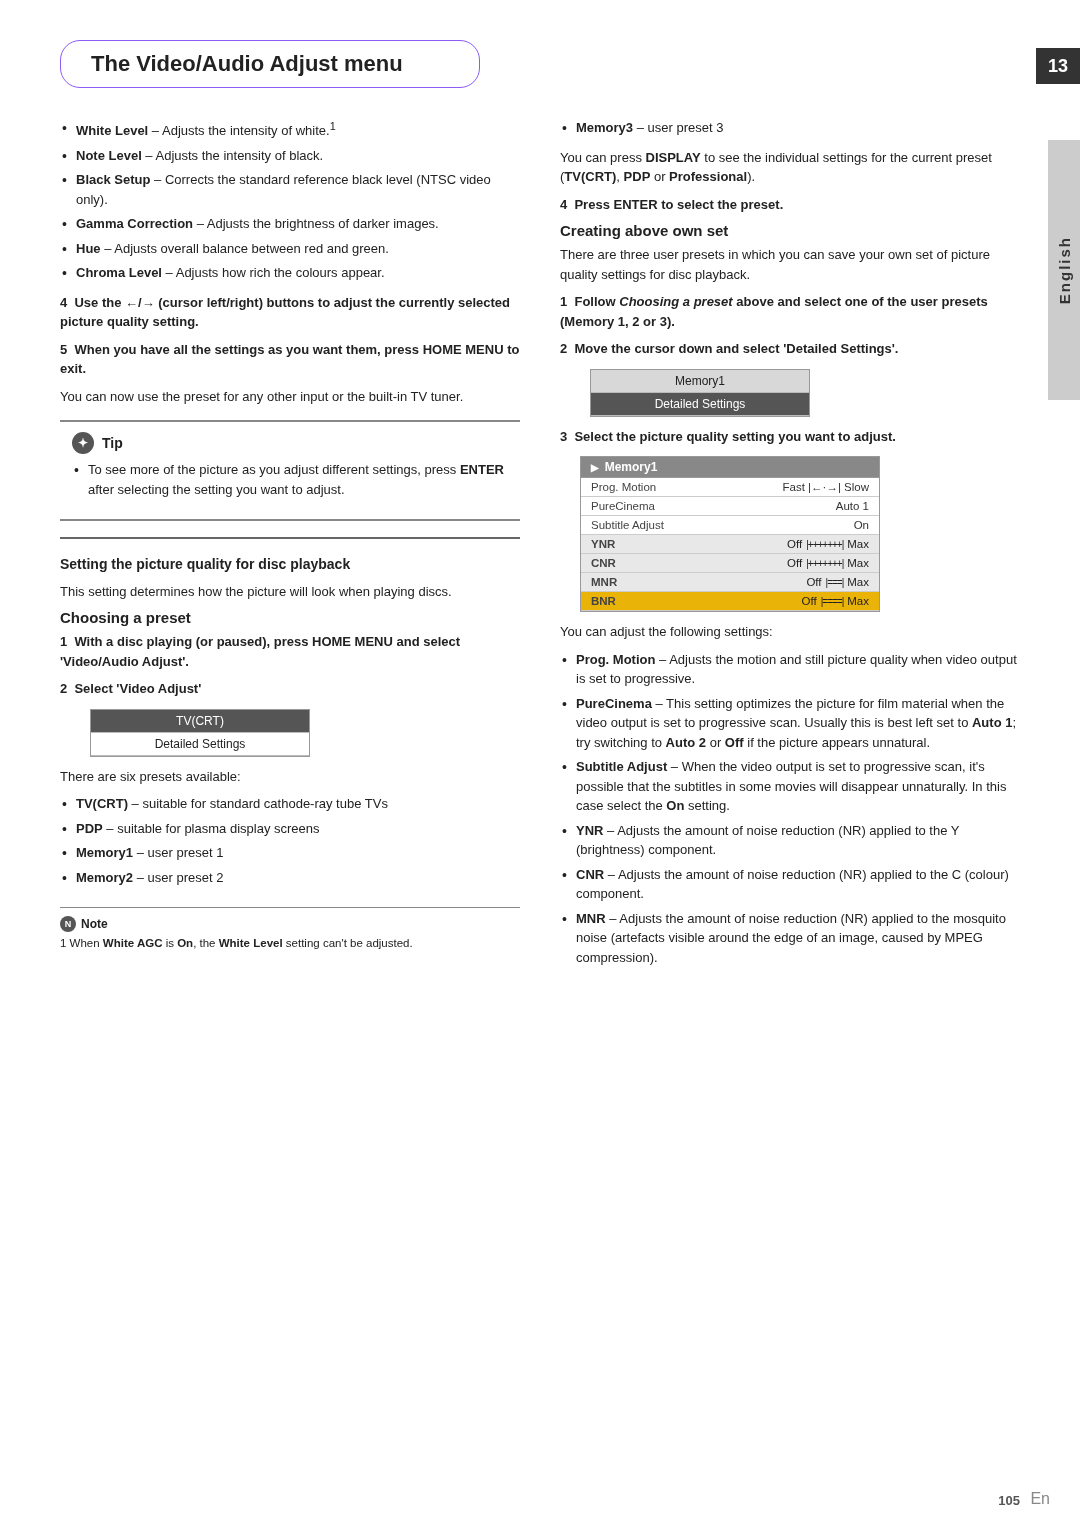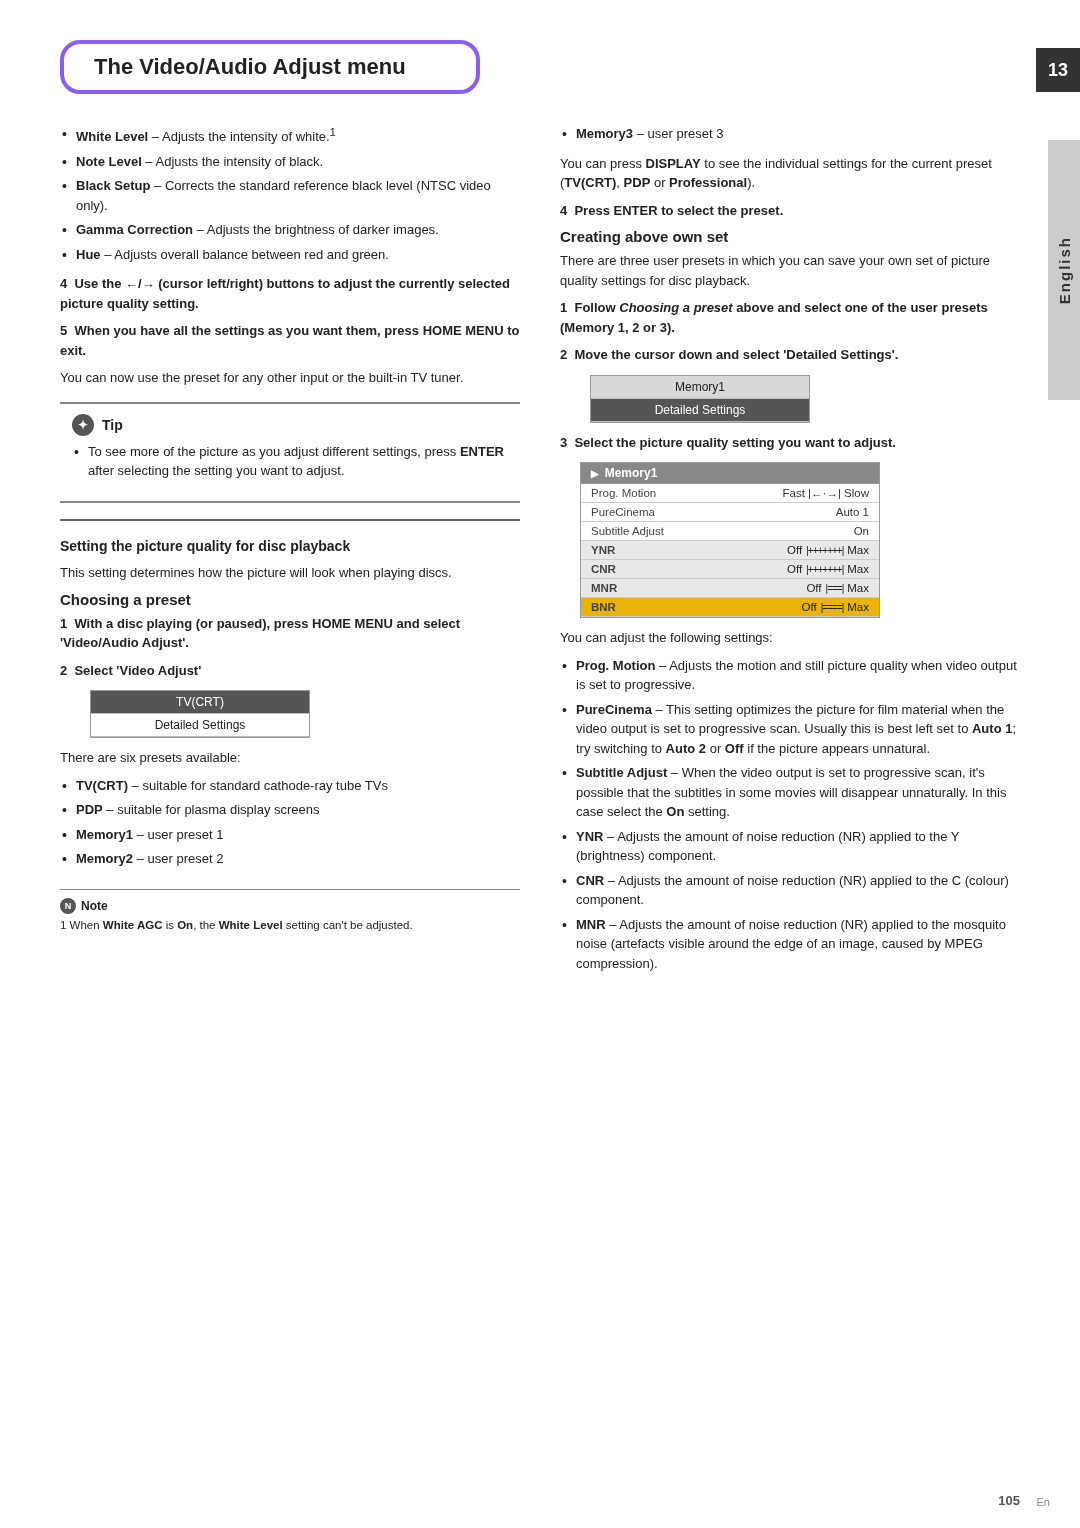--- a/index.html
+++ b/index.html
@@ -19,21 +19,21 @@
       padding: 0;
       position: relative;
     }
 
     
     .page-number-badge {
       position: absolute;
       top: 48px;
       right: 0;
       width: 44px;
-      height: 44px;
+      height: 36px;
       background: #333;
       color: #fff;
       font-size: 18px;
       font-weight: bold;
       display: flex;
       align-items: center;
       justify-content: center;
     }
 
     
@@ -55,21 +55,21 @@
       writing-mode: vertical-rl;
       text-orientation: mixed;
       transform: rotate(180deg);
       letter-spacing: 2px;
     }
 
     
     .title-bar {
       margin: 40px 60px 0 60px;
       background: #fff;
-      border: 4px solid #8b5cf6;
+      border: 1px solid #8b5cf6;
       border-radius: 20px;
       padding: 10px 30px;
       display: inline-block;
       min-width: 420px;
     }
     .title-bar h1 {
       font-size: 22px;
       font-weight: bold;
       color: #222;
     }
@@ -284,21 +284,21 @@
       right: 60px;
       font-size: 13px;
       font-weight: bold;
       color: #555;
       text-align: center;
     }
     .bottom-en {
       position: absolute;
       bottom: 20px;
       right: 30px;
-      font-size: 11px;
+      font-size: 16px;
       color: #888;
     }
 
     b { font-weight: bold; }
     i { font-style: italic; }
   </style>
 </head>
 <body>
 
 <div class="page-container">
@@ -322,20 +322,21 @@
   <div class="content-area">
 
     <div class="left-col">
 
       <ul class="bullet-list">
         <li><b>White Level</b> – Adjusts the intensity of white.<sup>1</sup></li>
         <li><b>Note Level</b> – Adjusts the intensity of black.</li>
         <li><b>Black Setup</b> – Corrects the standard reference black level (NTSC video only).</li>
         <li><b>Gamma Correction</b> – Adjusts the brightness of darker images.</li>
         <li><b>Hue</b> – Adjusts overall balance between red and green.</li>
+        <li><b>Chroma Level</b> – Adjusts how rich the colours appear.</li>
       </ul>
 
       <p class="bold-instruction">
         <b>4&nbsp; Use the ←/→ (cursor left/right) buttons to adjust the currently selected picture quality setting.</b>
       </p>
 
       <p class="bold-instruction">
         <b>5&nbsp; When you have all the settings as you want them, press HOME MENU to exit.</b>
       </p>
 

